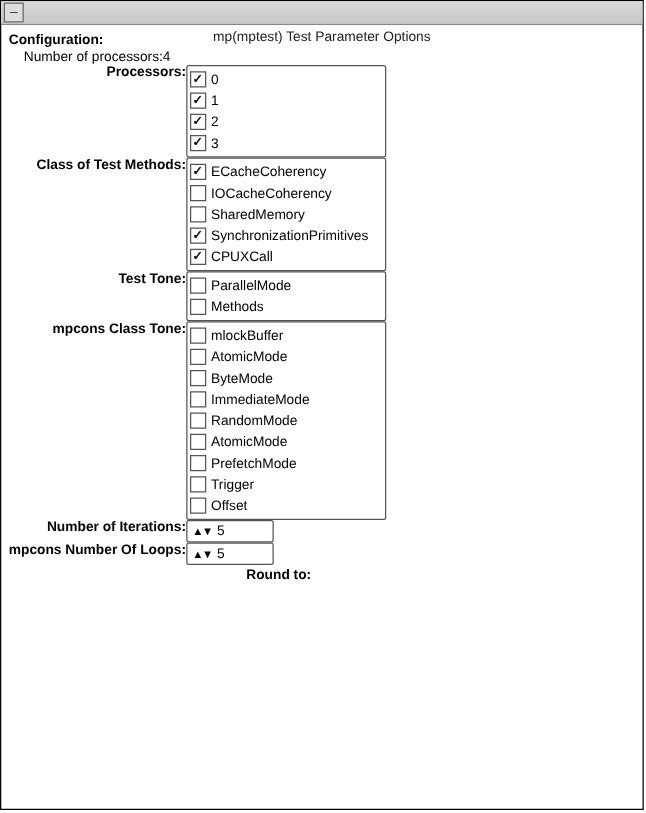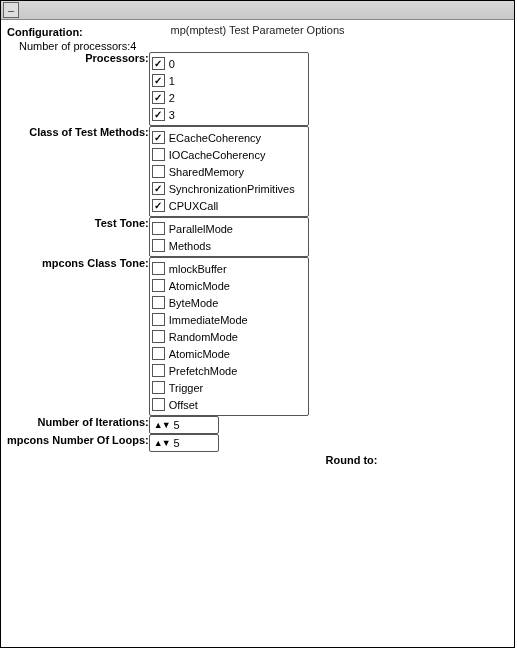--- a/index.html
+++ b/index.html
@@ -117,21 +117,20 @@
     font-size: 9px;
     letter-spacing: -1px;
     margin-right: 4px;
   }
   .spin .val { font-size: 11px; }
 
   .round-row {
     margin-left: 190px;
     margin-top: 2px;
     font-weight: 700;
-    text-align: center;
   }
 </style>
 </head>
 <body>
 
 <div class="window">
   <div class="titlebar">
     <div class="sysbtn">–</div>
     <div class="title-text">mp(mptest) Test Parameter Options</div>
   </div>

